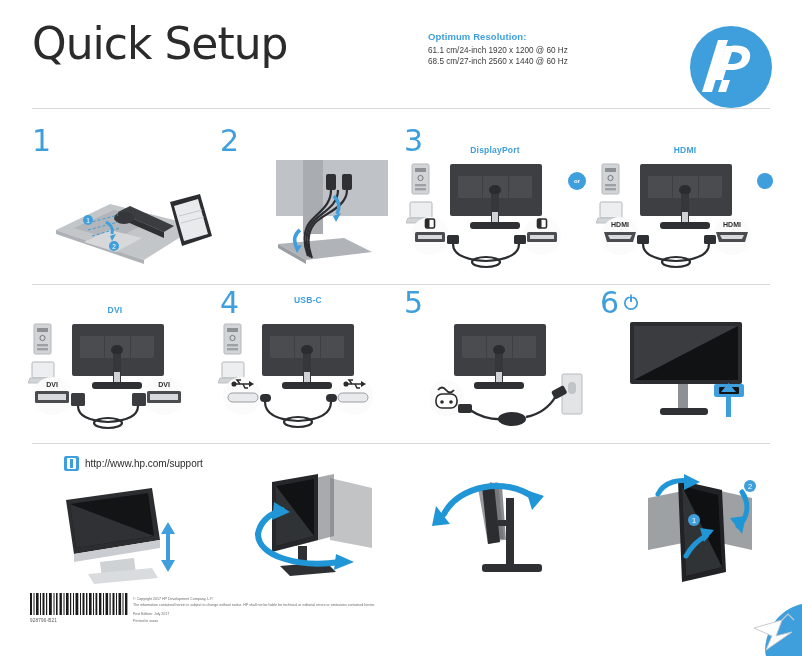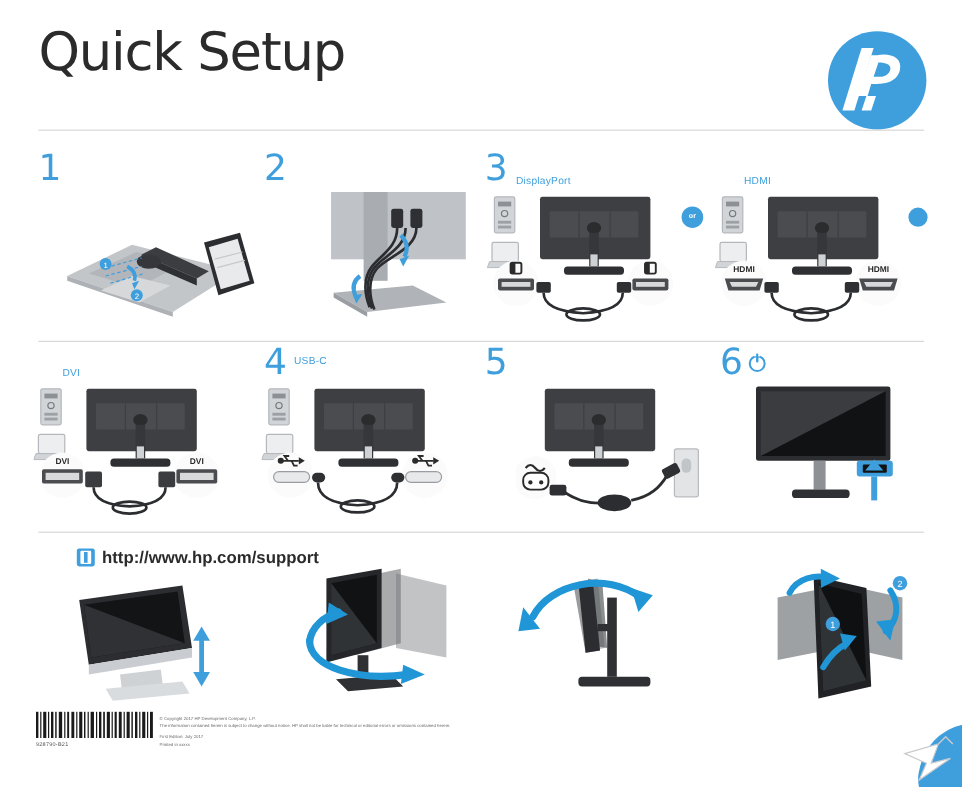--- a/index.html
+++ b/index.html
@@ -26,52 +26,57 @@
     position:absolute;left:0;top:0;width:82px;height:82px;
   }
   
   .hrule{position:absolute;left:32px;width:738px;height:1px;background:#d8d8d8;}
   
   .stepnum{
     position:absolute;font-size:30px;color:#3f9fdd;font-weight:400;
     font-family:"DejaVu Sans",sans-serif;line-height:30px;
   }
   .panel-label{
-    position:absolute;font-size:8.5px;color:#3f9fdd;font-weight:400;text-align:left;
+    position:absolute;font-size:8.5px;color:#3f9fdd;font-weight:700;text-align:center;
     letter-spacing:.2px;
   }
   .orbadge{
     position:absolute;border-radius:50%;background:#3f9fdd;color:#fff;
     display:flex;align-items:center;justify-content:center;
     font-size:6px;font-weight:700;
   }
   
   #support-row{position:absolute;left:64px;top:456px;display:flex;align-items:center;gap:6px;}
   #support-icon{
     width:15px;height:15px;background:#3f9fdd;border-radius:2px;position:relative;
   }
   #support-icon .bk{position:absolute;left:3px;top:2px;width:9px;height:11px;background:#fff;border-radius:1px;}
   #support-icon .bk2{position:absolute;left:6px;top:3px;width:3px;height:9px;background:#3f9fdd;}
-  #support-url{font-size:14px;color:#2b2b2b;font-weight:bold;}
+  #support-url{font-size:10px;color:#2b2b2b;}
   
   #barcode{position:absolute;left:30px;top:593px;width:100px;height:22px;}
   #partno{position:absolute;left:30px;top:618px;font-size:4.6px;color:#555;letter-spacing:.2px;}
   #legal{position:absolute;left:133px;top:596px;width:300px;}
   .legal-line{font-size:3.6px;color:#6a6a6a;line-height:6.2px;white-space:nowrap;}
   .legal-line.gap{margin-top:3px;}
   #corner-mark{position:absolute;right:0;bottom:0;width:66px;height:58px;overflow:hidden;}
 </style>
 </head>
 <body>
 
 <div id="poster">
 
   <div id="header">
     <div id="title">Quick Setup</div>
 
+    <div id="res-block">
+      <div id="res-title">Optimum Resolution:</div>
+      <div class="res-line">61.1 cm/24-inch 1920 x 1200 @ 60 Hz</div>
+      <div class="res-line">68.5 cm/27-inch 2560 x 1440 @ 60 Hz</div>
+    </div>
 
     <div id="hp-logo">
       <div class="disc"></div>
       <svg class="hpmark" viewBox="0 0 82 82">
         <g fill="#ffffff">
           <path d="M28 14 L38 14 L22 66 L12 66 Z"></path>
           <path d="M41 20 C52 18 62 22 60 32 C58 42 48 44 41 44 L36 44 L33 54 L25 54 L36 20 Z
                    M42 26 L38 38 L43 38 C49 38 52 34 52 31 C52 27 47 26 42 26 Z"></path>
           <path d="M32 54 L40 54 L36 66 L28 66 Z"></path>
         </g>

